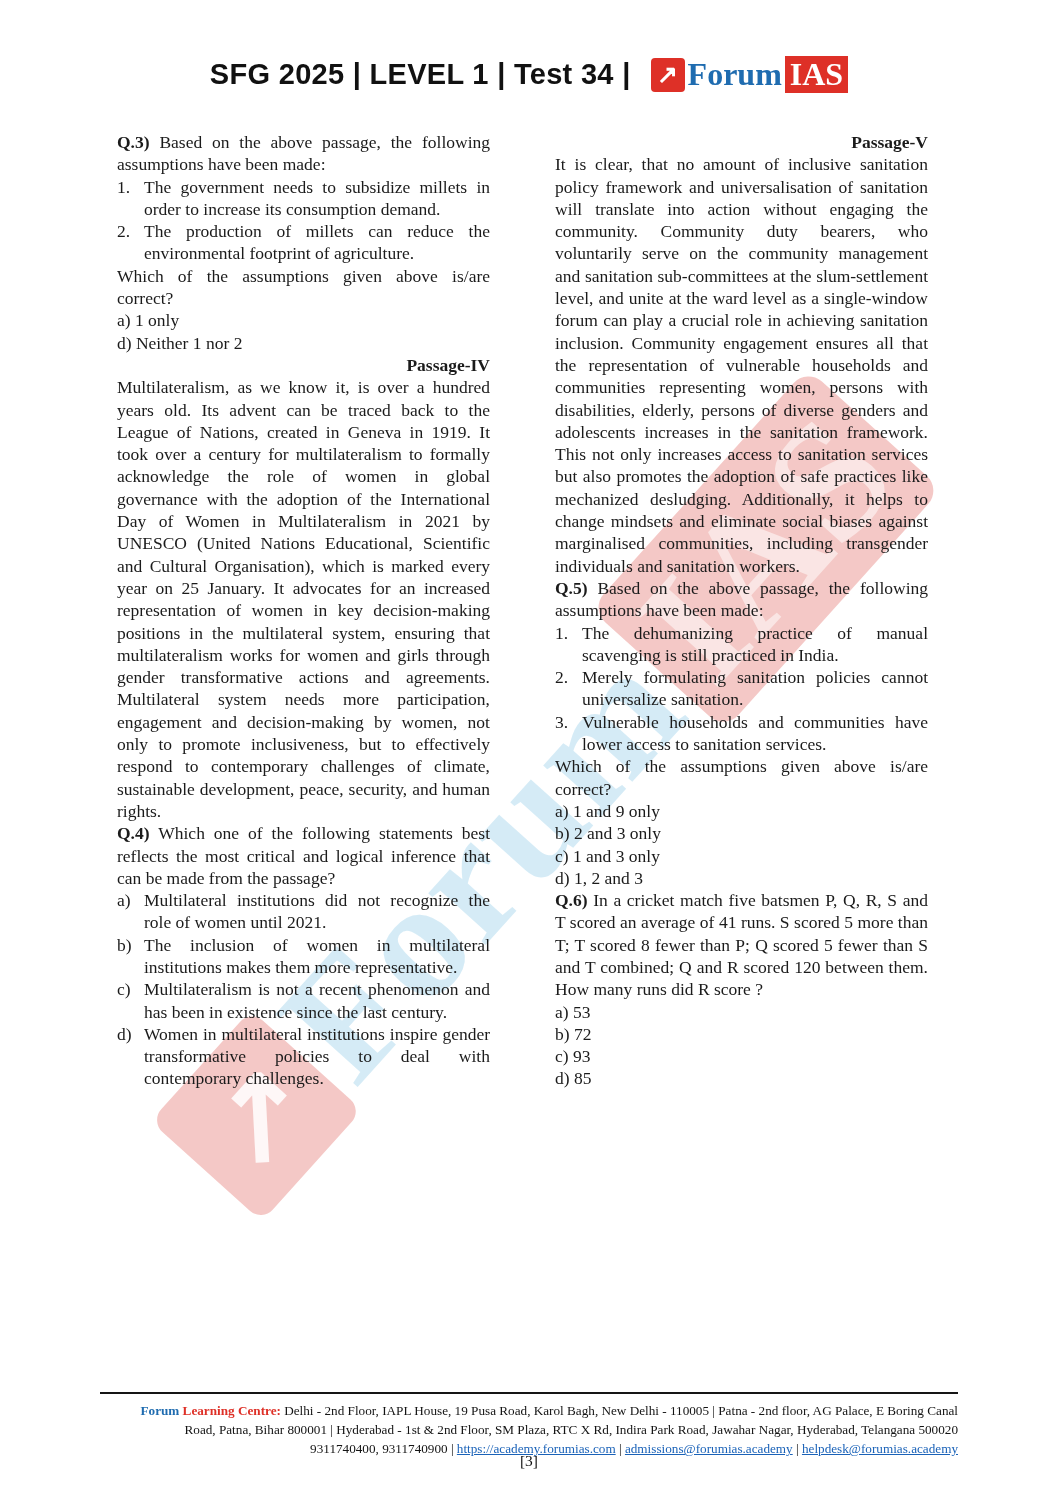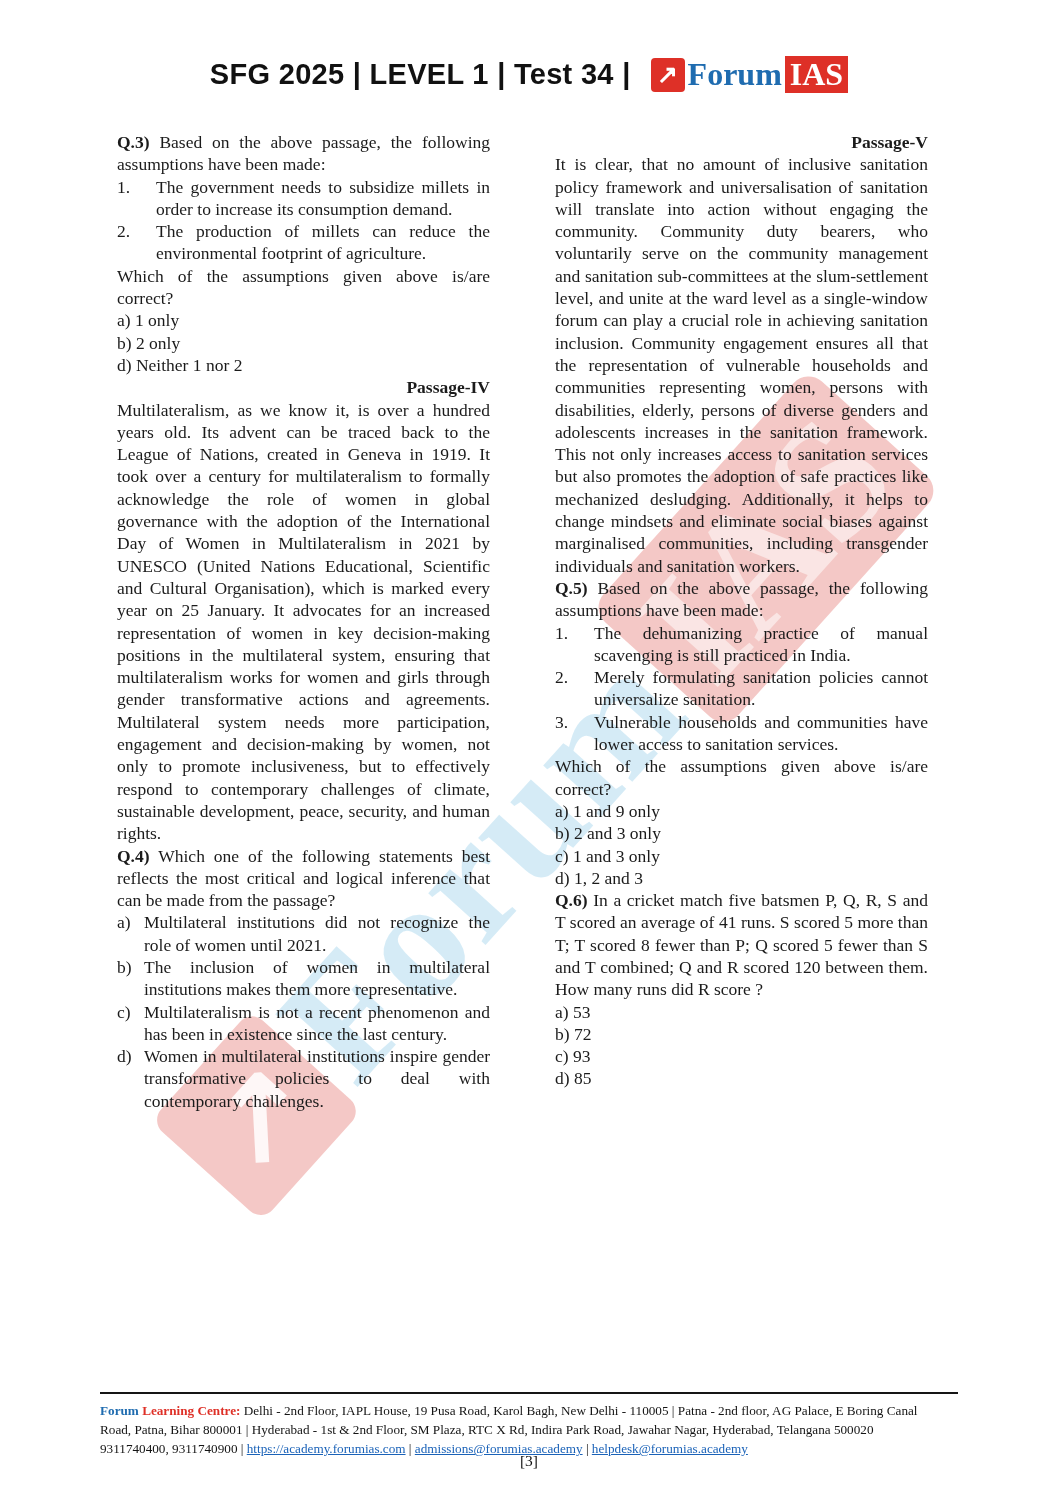--- a/index.html
+++ b/index.html
@@ -52,33 +52,33 @@
   .columns {
     position:absolute; top:131px; left:117px; width:811px;
     display:flex; gap:65px; z-index:1;
   }
   .col { width:373px; font-size:17.5px; line-height:22.3px; text-align:justify; }
   .col p { margin:0; }
   .qnum { font-weight:bold; }
   .passage-title { text-align:right; font-weight:bold; margin:0; }
   .li  { display:flex; }
   .li-num { width:27px; flex:none; }
-  .li-body { flex:1; text-align:justify;margin-left:12px; }
+  .li-body { flex:1; text-align:justify; }
   .opt { display:flex; }
   .opt-label { width:27px; flex:none; }
   .opt-body { flex:1; text-align:justify; }
   .mt-heading { margin-top:37px; }
   .mt-q4 { margin-top:43px; }
   .mt-q5 { margin-top:29px; }
   .mt-q6 { margin-top:35px; }
   
   .footer {
     position:absolute; top:1392px; left:100px; width:858px;
     border-top:2.5px solid #151515; padding-top:7px;
-    text-align:left; font-size:13.2px; line-height:19px; color:#141414;
+    text-align:right; font-size:13.2px; line-height:19px; color:#141414;
     z-index:1;
   }
   .brand-blue { color:#1f6cb0; font-weight:bold; }
   .brand-red  { color:#de3027; font-weight:bold; }
   .flink { color:#1a62b8; }
   .pagenum {
     position:absolute; top:1452px; left:0; width:100%;
     text-align:center; font-size:15.5px; color:#111; z-index:1;
   }
 </style>
@@ -110,21 +110,20 @@
       <div class="li">
         <span class="li-num">1.</span>
         <span class="li-body">The government needs to subsidize millets in order to increase its consumption demand.</span>
       </div>
       <div class="li">
         <span class="li-num">2.</span>
         <span class="li-body">The production of millets can reduce the environmental footprint of agriculture.</span>
       </div>
       <p>Which of the assumptions given above is/are correct?</p>
       <div>a) 1 only</div>
-      <div>b) 2 only</div>
       <div>d) Neither 1 nor 2</div>
 
       <p class="passage-title mt-heading">Passage-IV</p>
       <p>Multilateralism, as we know it, is over a hundred years old. Its advent can be traced back to the League of Nations, created in Geneva in 1919. It took over a century for multilateralism to formally acknowledge the role of women in global governance with the adoption of the International Day of Women in Multilateralism in 2021 by UNESCO (United Nations Educational, Scientific and Cultural Organisation), which is marked every year on 25 January. It advocates for an increased representation of women in key decision-making positions in the multilateral system, ensuring that multilateralism works for women and girls through gender transformative actions and agreements. Multilateral system needs more participation, engagement and decision-making by women, not only to promote inclusiveness, but to effectively respond to contemporary challenges of climate, sustainable development, peace, security, and human rights.</p>
 
       <p class="mt-q4"><span class="qnum">Q.4)</span> <span>Which one of the following statements best reflects the most critical and logical inference that can be made from the passage?</span></p>
       <div class="opt">
         <span class="opt-label">a)</span>
         <span class="opt-body">Multilateral institutions did not recognize the role of women until 2021.</span>
       </div>

